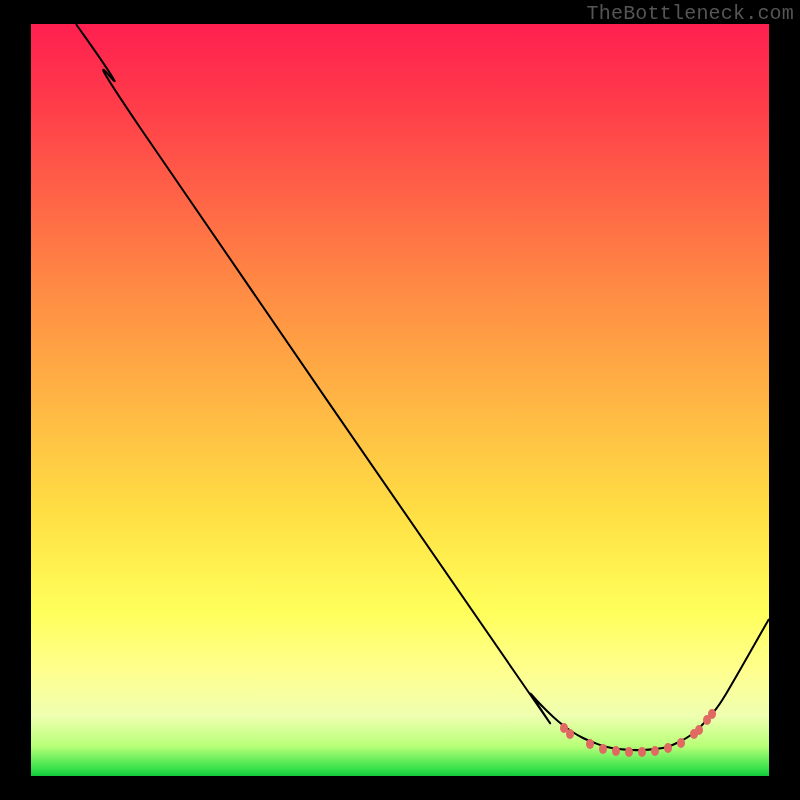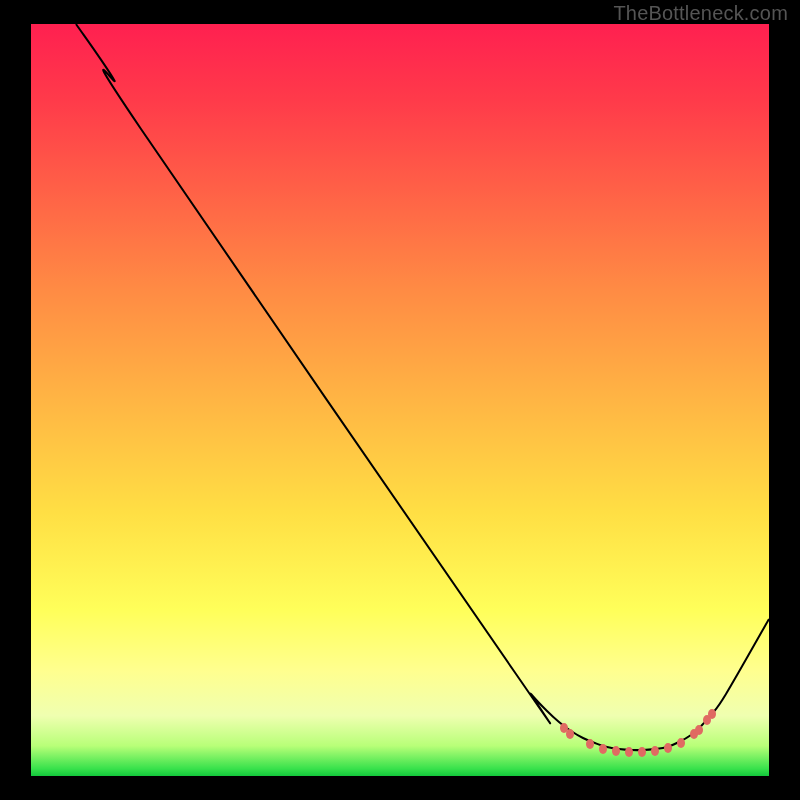--- a/index.html
+++ b/index.html
@@ -7,26 +7,27 @@
     width: 800px;
     height: 800px;
     background: #000;
     font-family: Arial, sans-serif;
     position: relative;
     overflow: hidden;
   }
   .watermark {
     position: absolute;
     top: 2px;
-    right: 12px;
+    right: 6px;
     color: #555;
     font-size: 20px;
     font-weight: 500;
     z-index: 20;
     letter-spacing: 0.2px;
+    font-family: Liberation Mono, monospace;
   }
   .chart-outer {
     position: absolute;
     inset: 0;
     background: #000;
   }
   .chart-inner {
     position: absolute;
     left: 31px;
     top: 24px;

